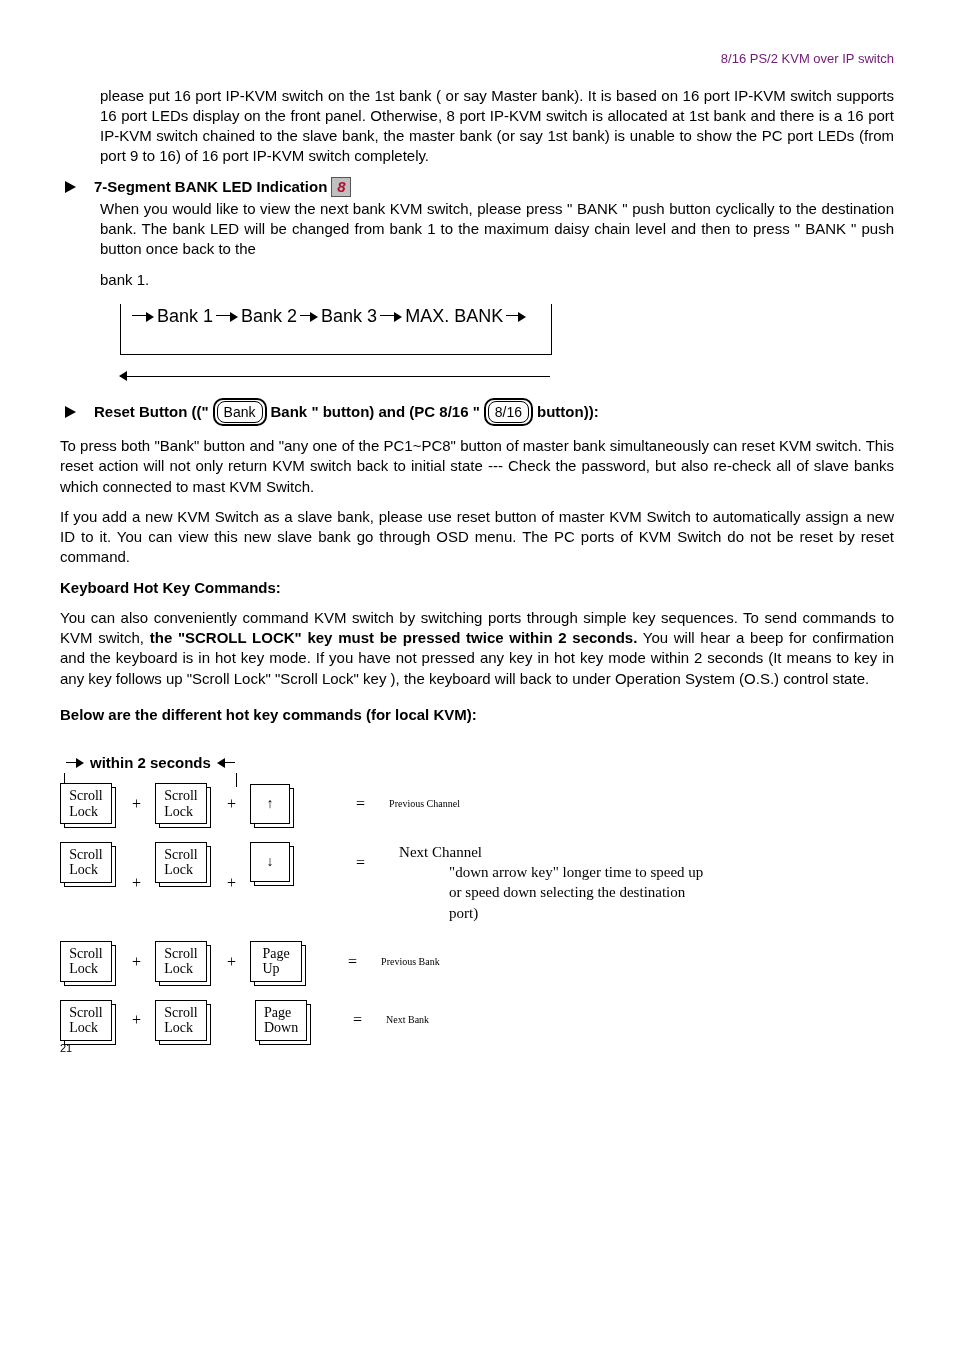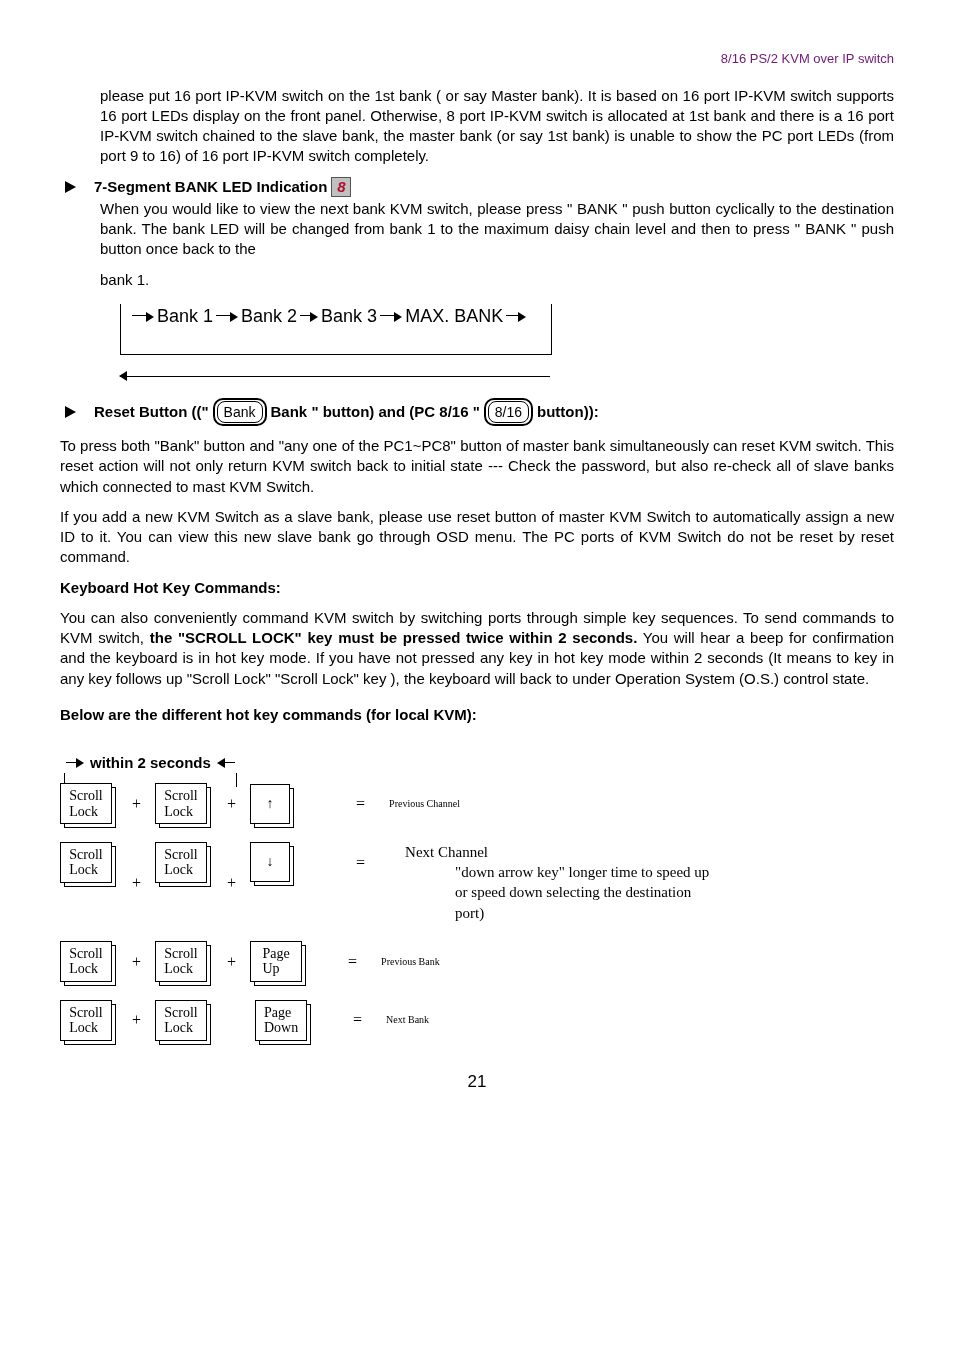--- a/index.html
+++ b/index.html
@@ -136,22 +136,22 @@
     position:absolute;
     left:4px; top:4px;
     right:-4px; bottom:-4px;
     border:1px solid #000;
     z-index:-1;
     background:#fff;
   }
   .key-small .top { min-width:22px; min-height:30px; padding:4px 8px;}
   .plus, .eq { margin: 0 14px; font-size:16px;}
   .desc { font-size:10px; margin-left:10px;}
-  .desc-multi { font-size:15px; margin-left:26px; max-width:430px;}
-  .page-num { text-align:center; font-size:17px; margin-top:30px;}
+  .desc-multi { font-size:15px; margin-left:20px; max-width:430px;}
+  .page-num { text-align:left; font-size:11px; }
   .reset-row {
     display:flex; align-items:center; flex-wrap:wrap;
     margin: 10px 0 10px 5px;
   }
   .flow-seg { display:inline-flex; align-items:center;}
   .seg-line { display:inline-block; height:1px; background:#000;}
   .seg-arrow::after{content:"";display:inline-block;border-top:5px solid transparent;border-bottom:5px solid transparent;border-left:8px solid #000;}
   
   .within-wrapper{
     display:inline-block;

